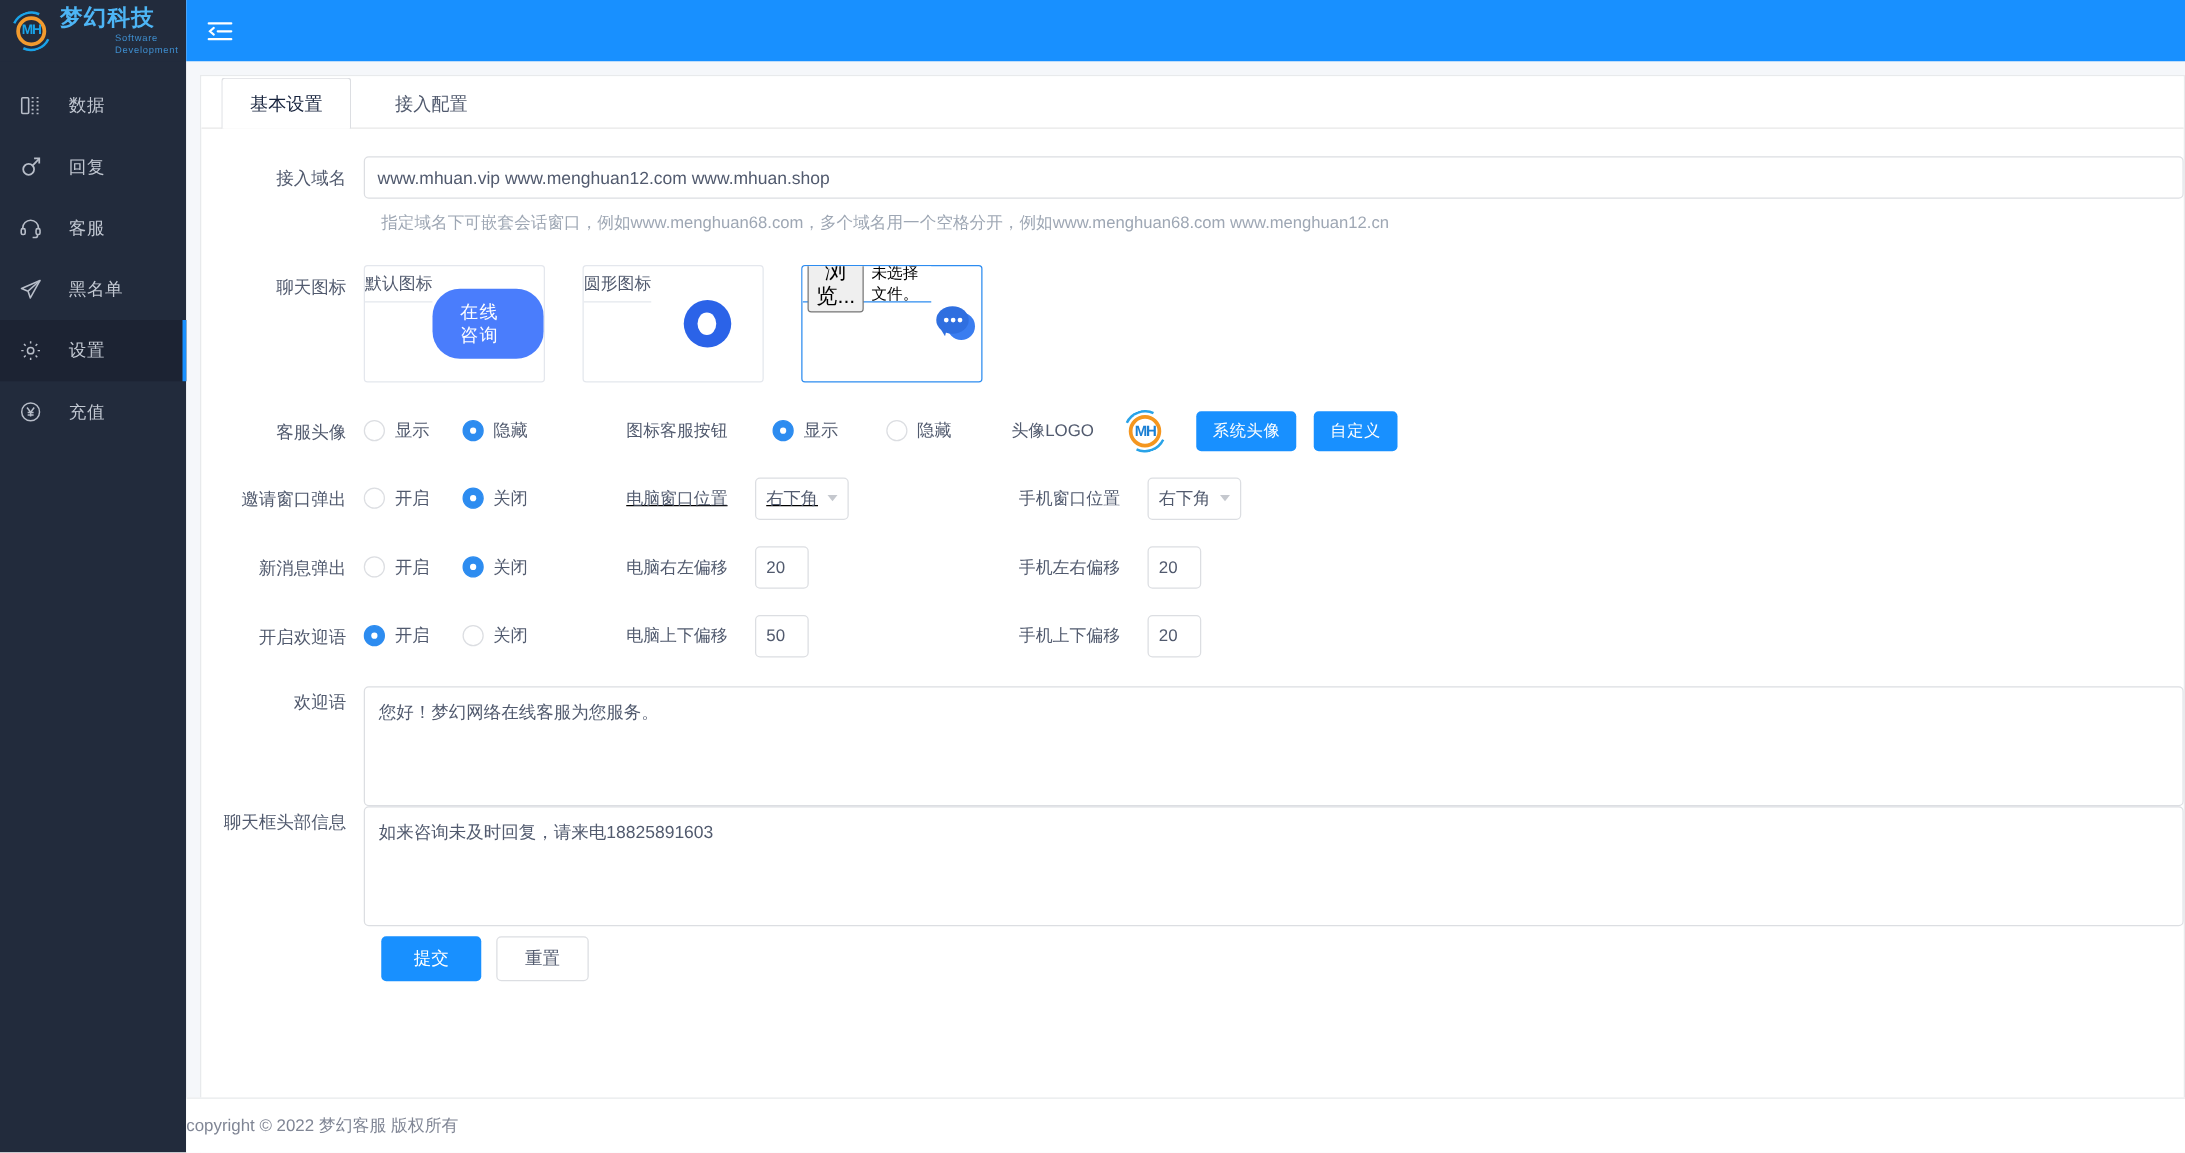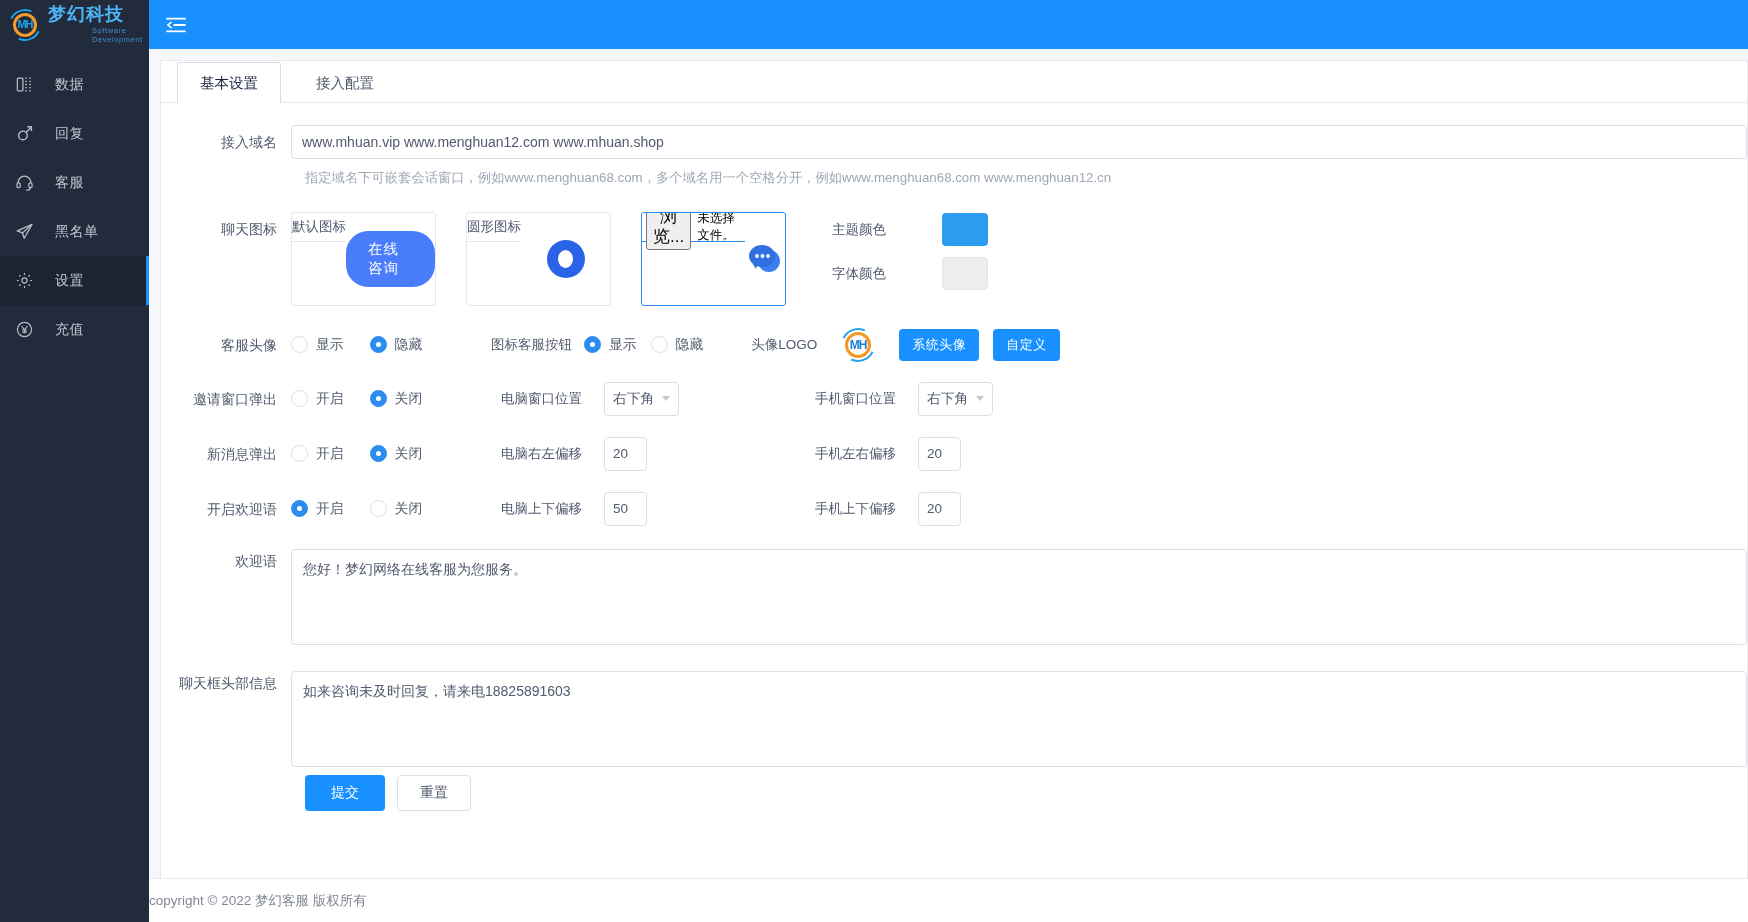--- a/index.html
+++ b/index.html
@@ -401,47 +401,37 @@
                     <ellipse cx="17" cy="16" rx="13" ry="11" fill="#2f6fe0"></ellipse>
                     <path d="M8 24 L13 21 L11 29 Z" fill="#2f6fe0"></path>
                     <circle cx="12" cy="16" r="1.9" fill="#fff"></circle>
                     <circle cx="17.5" cy="16" r="1.9" fill="#fff"></circle>
                     <circle cx="23" cy="16" r="1.9" fill="#fff"></circle>
                   </svg>
                 </div>
               </div>
             </div>
 
-            <div class="swatch-col" style="margin-left:46px; margin-top:-4px;">
-              <div class="swatch-row">
-                <div class="swatch-lab">主题颜色</div>
-                <div class="swatch theme"></div>
-              </div>
-              <div class="swatch-row">
-                <div class="swatch-lab">字体颜色</div>
-                <div class="swatch font"></div>
-              </div>
-            </div>
           </div>
 
           <div class="row" style="margin-top:22px; align-items:center;">
             <div class="lab">客服头像</div>
 
             <div style="display:flex; gap:26px; width:200px;">
               <label class="rg">
                 <span class="radio"></span>
                 <span class="rg-txt">显示</span>
               </label>
               <label class="rg">
                 <span class="radio on"></span>
                 <span class="rg-txt">隐藏</span>
               </label>
             </div>
 
-            <div style="display:flex; gap:4px; margin-left:0;">
+            <div style="display:flex; gap:28px; margin-left:10px;">
               <span class="lab sm" style="width:auto; flex:none; text-align:left; padding:0;">图标客服按钮</span>
               <label class="rg" style="margin-left:8px;">
                 <span class="radio on"></span>
                 <span class="rg-txt">显示</span>
               </label>
               <label class="rg" style="margin-left:10px;">
                 <span class="radio"></span>
                 <span class="rg-txt">隐藏</span>
               </label>
             </div>
@@ -464,21 +454,21 @@
             <div style="display:flex; gap:26px; width:200px;">
               <label class="rg">
                 <span class="radio"></span>
                 <span class="rg-txt">开启</span>
               </label>
               <label class="rg">
                 <span class="radio on"></span>
                 <span class="rg-txt">关闭</span>
               </label>
             </div>
-            <div style="display:flex; align-items:flex-start; gap:14px; margin-left:10px;">
+            <div style="display:flex; align-items:flex-start; gap:14px; margin-left:10px;text-decoration:underline;">
               <span class="lab sm" style="width:auto; flex:none; text-align:left; padding:0;">电脑窗口位置</span>
               <div class="select" style="margin-left:8px;">
                 <span>右下角</span>
                 <span class="caret"></span>
               </div>
             </div>
             <div style="display:flex; align-items:center; gap:14px; margin-left:136px;">
               <span class="lab sm" style="width:auto; flex:none; text-align:left; padding:0;">手机窗口位置</span>
               <div class="select" style="margin-left:8px;">
                 <span>右下角</span>
@@ -529,21 +519,21 @@
               <span class="lab sm" style="width:auto; flex:none; text-align:left; padding:0;">手机上下偏移</span>
               <div class="numbox" style="margin-left:8px;">20</div>
             </div>
           </div>
 
           <div class="row" style="margin-top:23px;">
             <div class="lab" style="line-height:24px;">欢迎语</div>
             <div class="ta" style="flex:1; height:96px;">您好！梦幻网络在线客服为您服务。</div>
           </div>
 
-          <div class="row" style="margin-top:26px;">
+          <div class="row" style="">
             <div class="lab" style="line-height:24px;">聊天框头部信息</div>
             <div class="ta" style="flex:1; height:96px;">如来咨询未及时回复，请来电18825891603</div>
           </div>
 
           <div class="btm-btns">
             <button class="primary-btn">提交</button>
             <button class="ghost-btn">重置</button>
           </div>
 
         </div>

